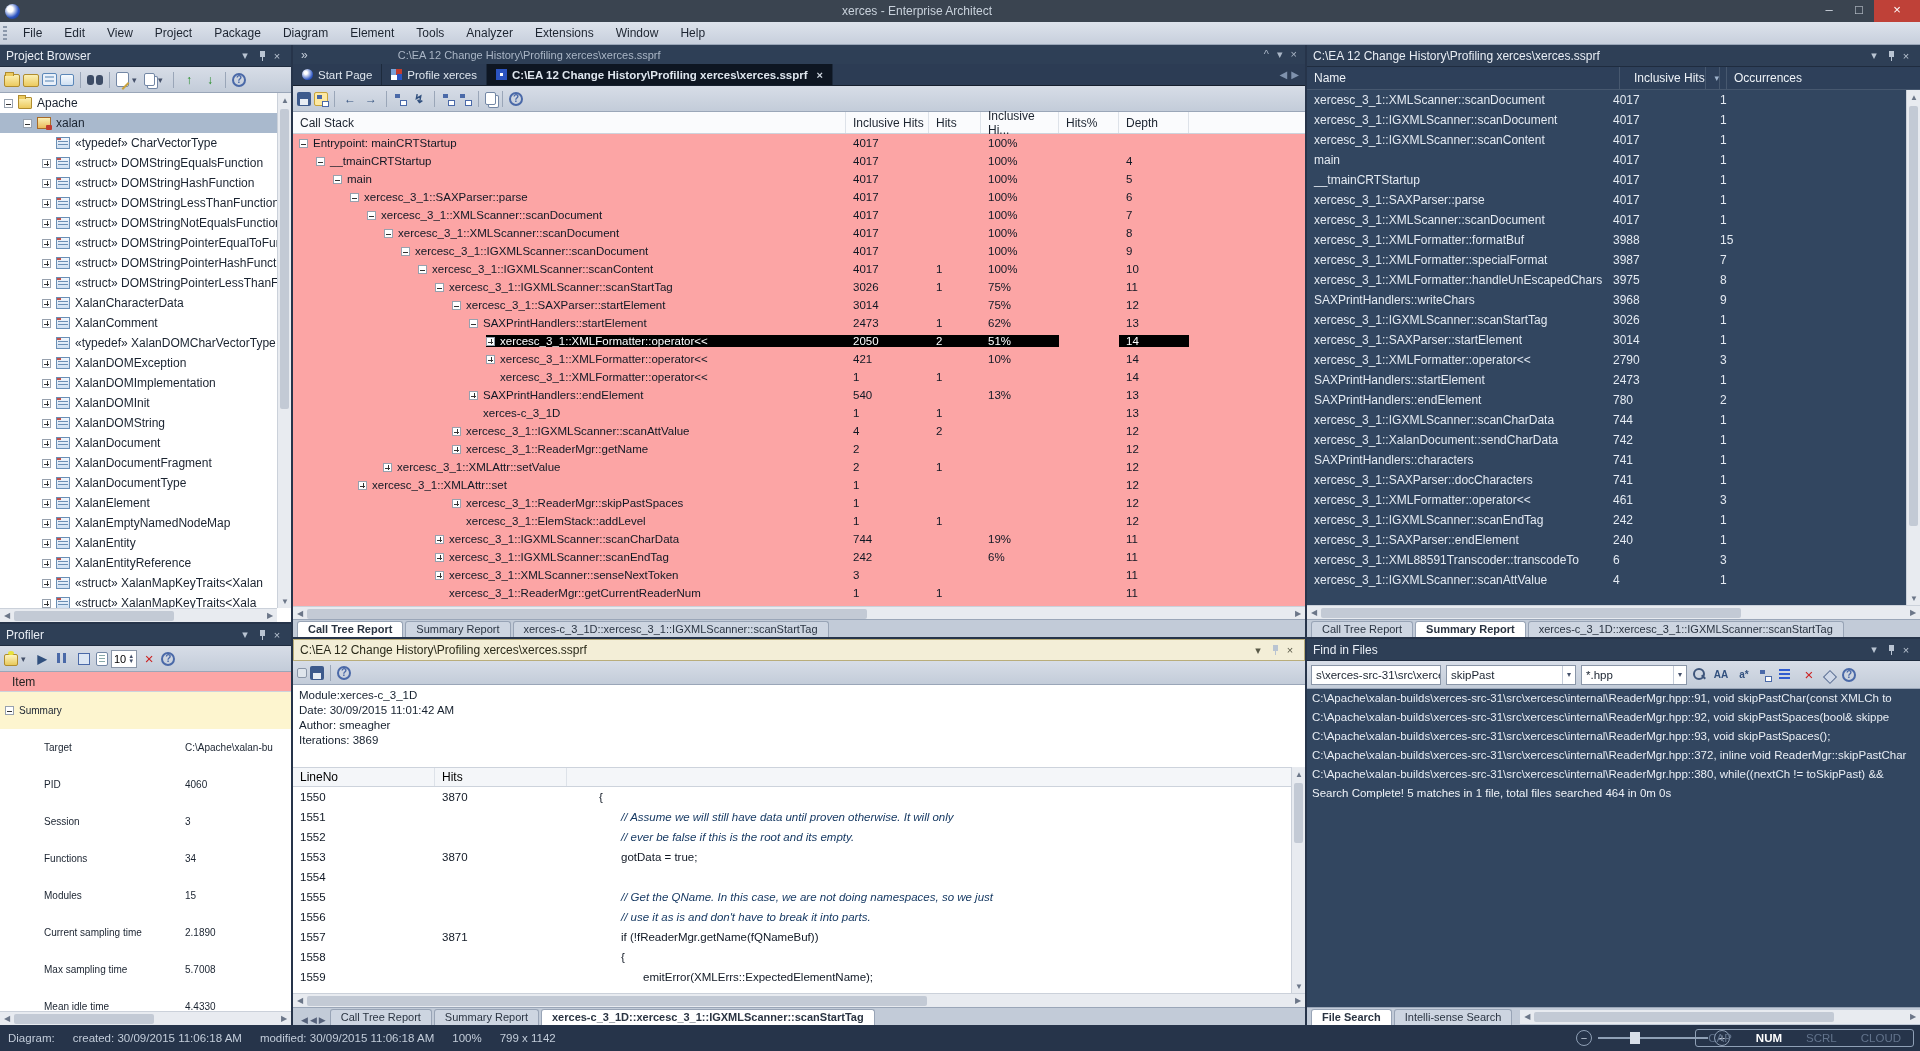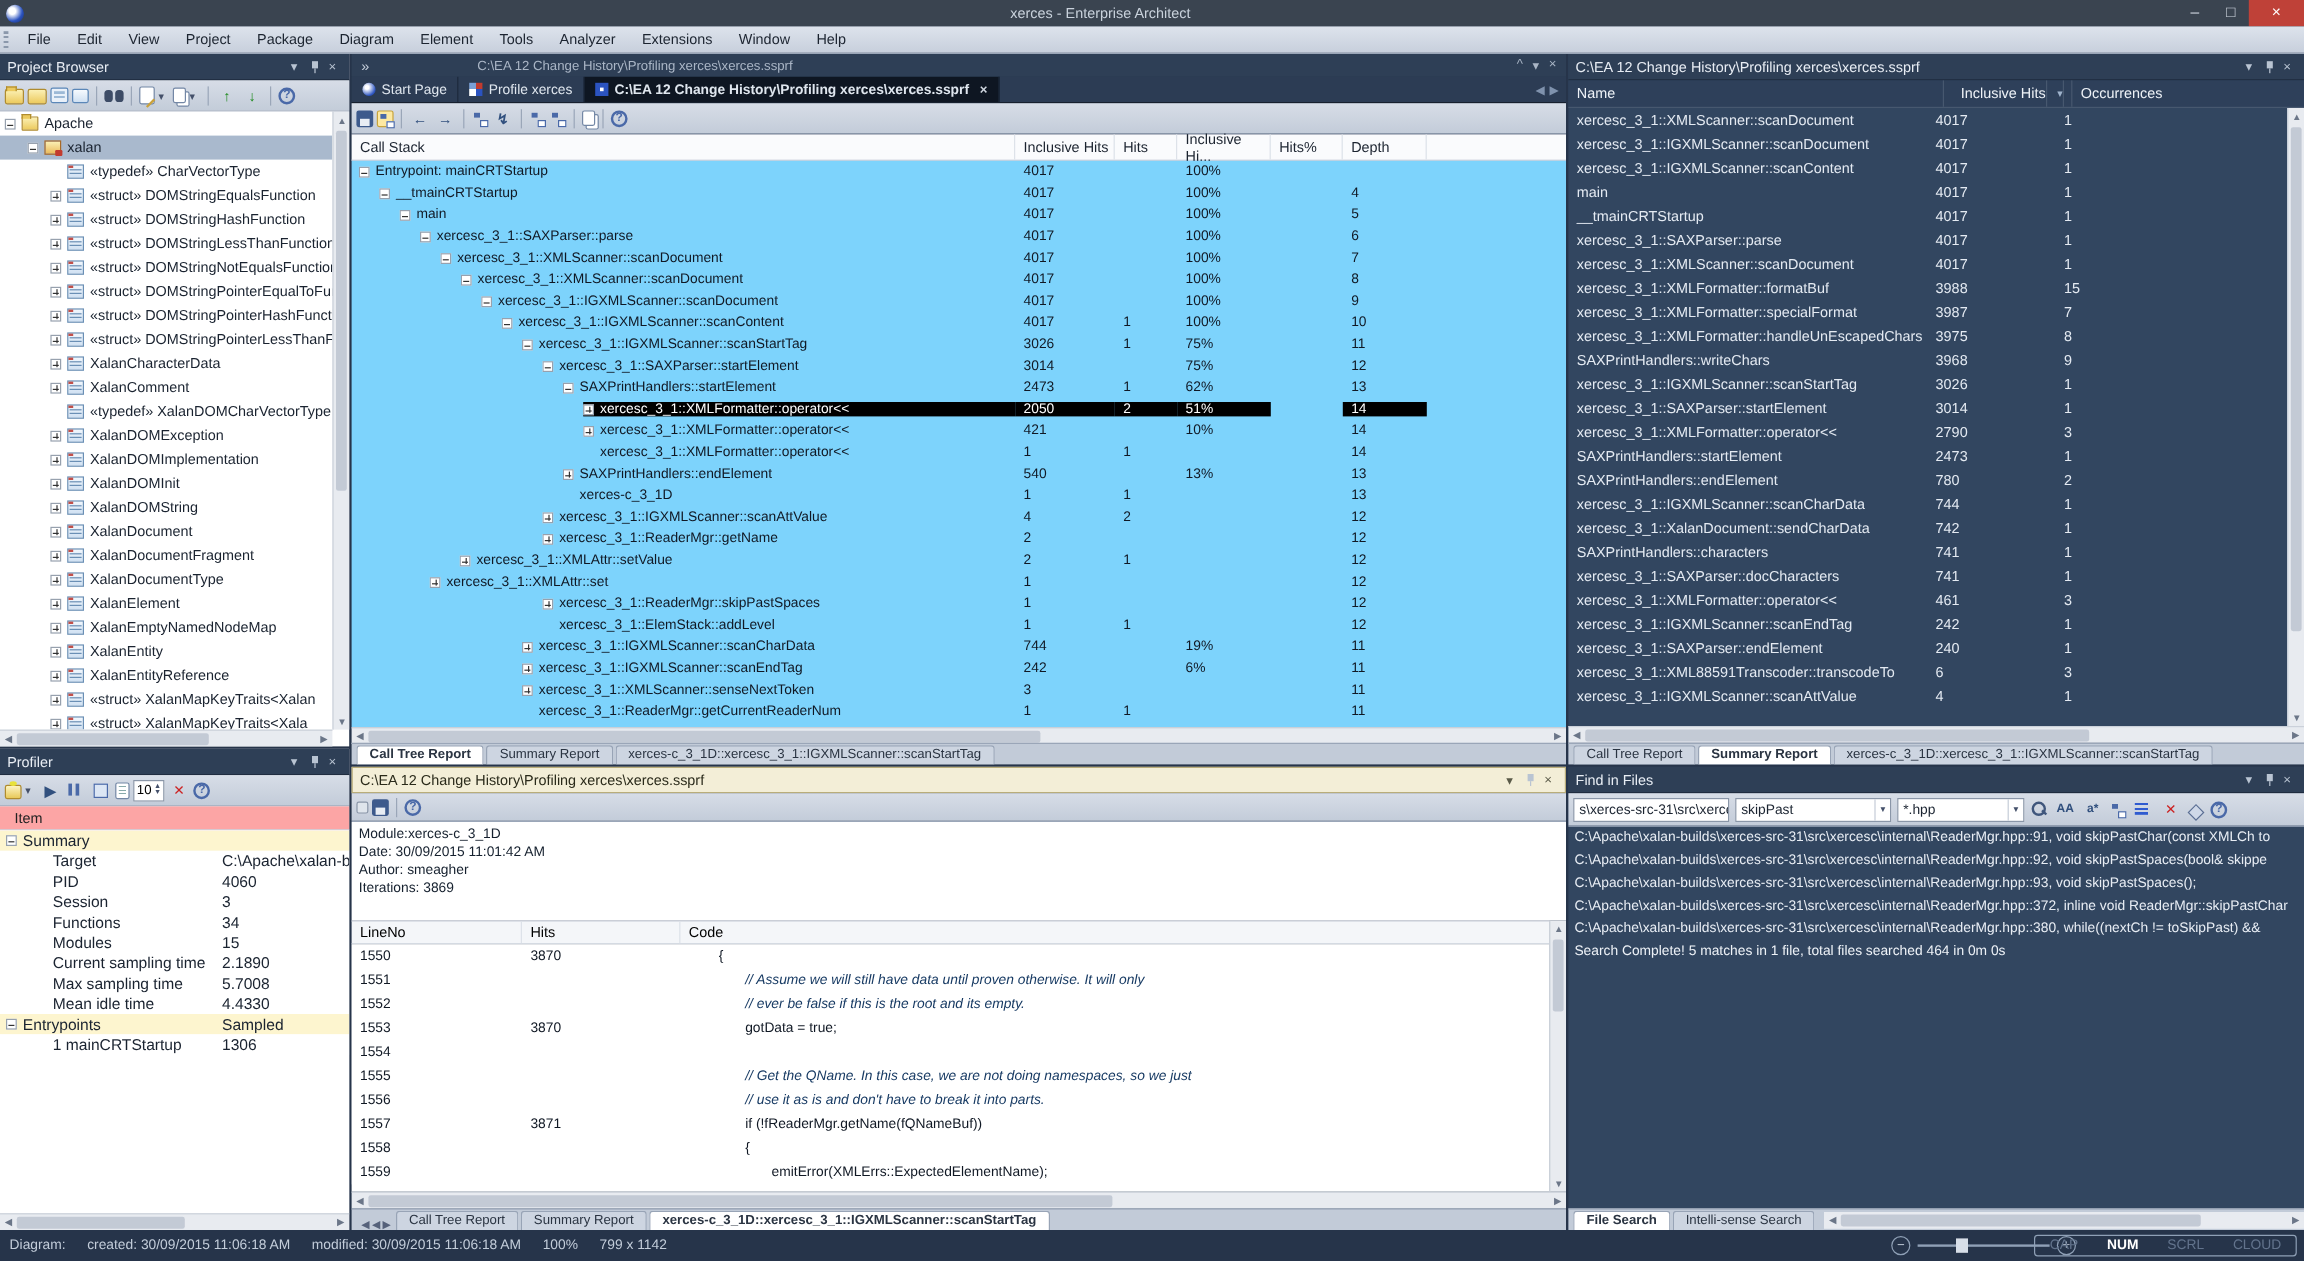--- a/index.html
+++ b/index.html
@@ -95,21 +95,21 @@
 
   
   .vscroll{position:absolute;width:14px;background:#e8ebf0;border-left:1px solid #cbd1da}
   .hscroll{position:absolute;height:14px;background:#e8ebf0;border-top:1px solid #cbd1da;display:flex;align-items:center}
   .sarrow{width:14px;height:14px;font-size:8px;color:#6b7688;display:flex;align-items:center;justify-content:center;flex:none}
   .vthumb{position:absolute;left:2px;right:2px;background:#c3cad5;border-radius:2px}
   .hthumb{height:10px;background:#c3cad5;border-radius:2px;flex:none}
 
   
   .prof-colhead{height:20px;background:#fca5a5;border-bottom:1px solid #cdd3dc;display:flex;align-items:center;font-size:12px;color:#222;padding-left:12px}
-  .prow{height:17px;display:flex;align-items:center;font-size:13px;color:#1a2330;background:#fff}
+  .prow{height:37px;display:flex;align-items:center;font-size:10px;color:#1a2330;background:#fff}
   .prow .plab{width:185px;display:flex;align-items:center;padding-left:5px;overflow:hidden;white-space:nowrap;flex:none}
   .prow .pchild{padding-left:44px}
   .prow .pval{flex:1;overflow:hidden;white-space:nowrap}
   .prow.pgroup{background:#fdf5cf}
 
   
   .breadcrumb{height:19px;background:#2e3f56;display:flex;align-items:center;color:#aab6c6;font-size:11px;padding:0 8px}
   .bc-chev{margin-right:90px;color:#c6cfdb;font-size:12px}
   .breadcrumb .bpath{flex:1}
   .bc-icons{display:flex;gap:8px;color:#aab6c6}
@@ -121,21 +121,21 @@
   .dticon.profile{background:conic-gradient(#c23b2e 0 25%,#2b53c0 0 50%,#fff 0 75%,#7aa0d6 0)}
   .dticon.doc{background:#2b53c0}
   .dticon.doc::after{content:"";display:block;margin:4px auto;width:3px;height:3px;background:#fff}
   .dtx{color:#cfd6df;font-size:11px;margin-left:4px}
   .tabscroll{margin-left:auto;display:flex;align-items:center;gap:4px;color:#7f92ad;font-size:10px;padding-right:6px}
 
   
   .ct-header{height:22px;background:#fafbfd;border-bottom:1px solid #cdd3dc;display:flex;font-size:12px;color:#1c2430;align-items:center}
   .ct-header span{border-right:1px solid #dde2e9;height:100%;display:flex;align-items:center;padding-left:7px}
   .c0{flex:1}.c1{width:83px;flex:none}.c2{width:52px;flex:none}.c3{width:78px;flex:none}.c4{width:60px;flex:none}.c5{width:70px;flex:none}.c6{width:116px;flex:none;border-right:none!important}
-  .ct-rows{background:#7dd3fc;overflow:hidden}
+  .ct-rows{background:#fca5a5;overflow:hidden}
   .crow{height:18px;display:flex;align-items:center;font-size:11.5px;color:#101824;white-space:nowrap}
   .crow .c-lab{flex:1;display:flex;align-items:center;overflow:hidden}
   .crow .c-num{padding-left:7px;overflow:hidden}
   .crow.csel .c-lab,.crow.csel .c-num{background:#000;color:#fff}
   .crow.csel .c6{background:#fff}
 
   .rtabbar{height:18px;background:#c2cbd8;display:flex;align-items:flex-end;padding-left:4px;border-top:1px solid #9aa6b8;overflow:hidden}
   .rtab{font-size:11px;color:#2a3442;background:#cdd5e1;border:1px solid #98a4b6;border-bottom:none;padding:1px 10px 2px;margin-right:2px;border-radius:3px 3px 0 0;white-space:nowrap}
   .rtab.act{background:#fff;font-weight:bold}
   .tabarrows{display:flex;gap:2px;color:#55617a;font-size:9px;align-items:center;padding:0 4px}
@@ -894,21 +894,20 @@
       </div>
       <div class="fv-info abs" style="left:0;right:0;top:640px;height:82px">
         <div>Module:xerces-c_3_1D</div>
         <div>Date: 30/09/2015 11:01:42 AM</div>
         <div>Author: smeagher</div>
         <div>Iterations: 3869</div>
       </div>
       <div class="fv-header abs" style="left:0;right:14px;top:722px">
         <span class="f0">LineNo</span>
         <span class="f1">Hits</span>
-        <span class="f2">Code</span>
       </div>
       <div class="abs" id="code-rows" style="left:0;right:14px;top:742px;height:206px;background:#fff;overflow:hidden">
           <div class="lrow">
             <span class="l-no">1550</span>
             <span class="l-hits">3870</span>
             <span class="l-code" style="padding-left: 32px;">{</span>
           </div>
           <div class="lrow">
             <span class="l-no">1551</span>
             <span class="l-hits"></span>

